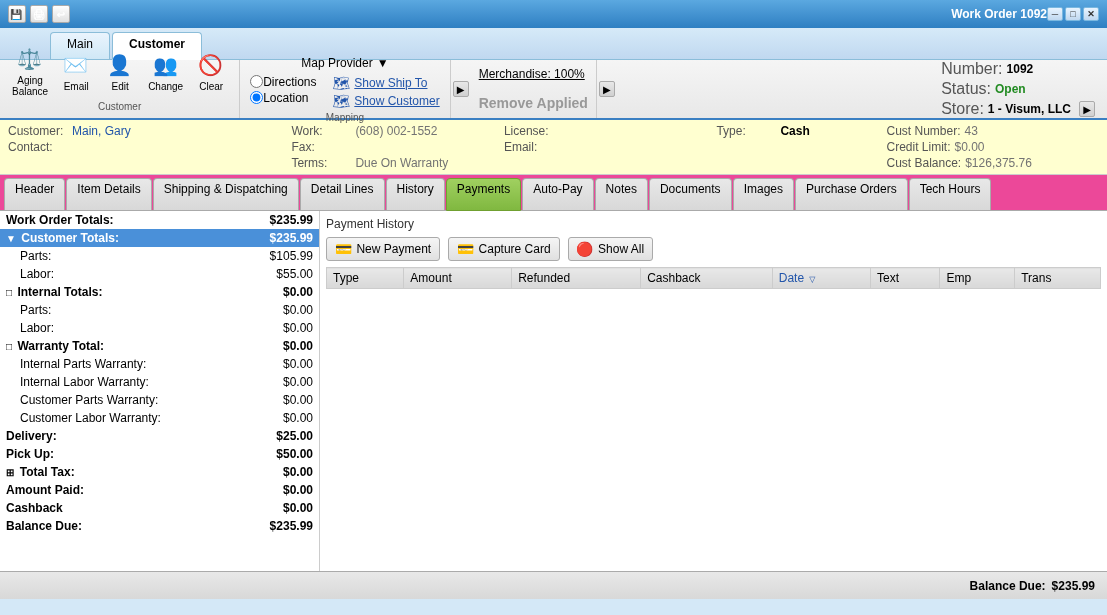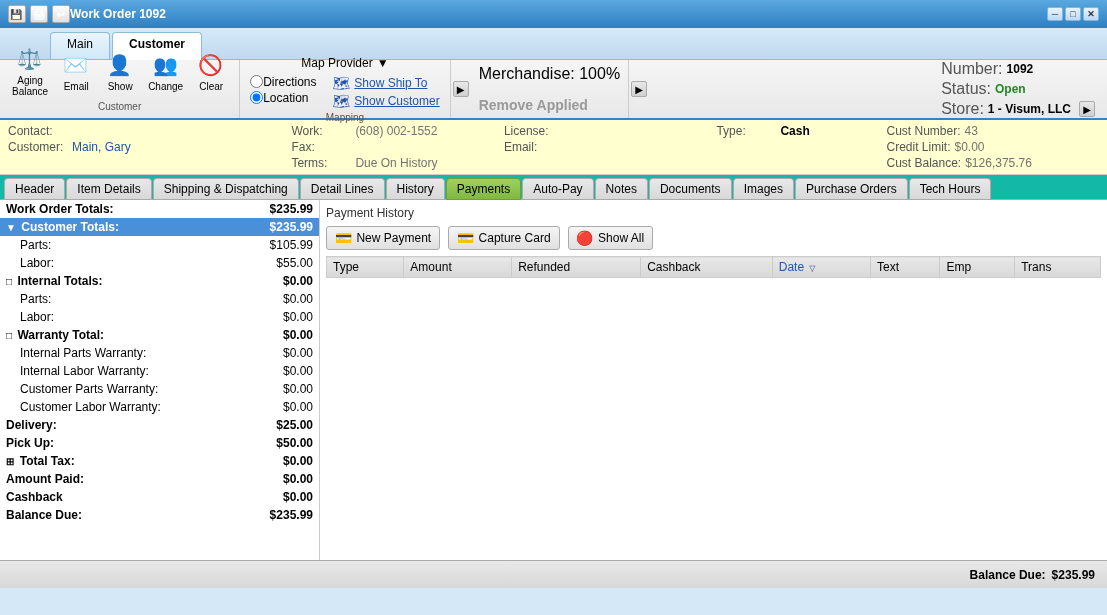--- a/index.html
+++ b/index.html
@@ -13,21 +13,21 @@
       padding: 4px 0;
       font-size: 13px;
       font-weight: bold;
       display: flex;
       align-items: center;
       justify-content: space-between;
       height: 28px;
       padding: 0 8px;
     }
     .title-bar-left { display: flex; align-items: center; gap: 4px; }
-    .title-bar-center { flex: 1; text-align: left; }
+    .title-bar-center { flex: 1; text-align: right; }
     .title-bar-buttons { display: flex; gap: 2px; }
     .title-btn {
       width: 16px; height: 14px; border: 1px solid #7ab8e0;
       background: linear-gradient(to bottom, #e8f4ff, #c0d8f0);
       color: #333; font-size: 9px; display: flex; align-items: center; justify-content: center;
       cursor: pointer; border-radius: 2px;
     }
     .quick-btn {
       width: 18px; height: 18px;
       background: linear-gradient(to bottom, #fff, #e0e0e0);
@@ -123,21 +123,21 @@
     .mapping-label { font-size: 10px; color: #555; text-align: center; padding-top: 2px; }
 
     
     .applied-section {
       padding: 4px 8px;
       border-right: 1px solid #ccc;
       display: flex;
       flex-direction: column;
       justify-content: center;
     }
-    .merch-row { font-size: 16px; margin-bottom: 14px; }
+    .merch-row { font-size: 12px; margin-bottom: 14px; text-decoration: underline; }
     .remove-btn {
       font-size: 14px;
       color: #999;
       cursor: not-allowed;
       font-weight: bold;
     }
 
     
     .info-section {
       margin-left: auto;
@@ -167,25 +167,25 @@
       flex: 1;
     }
     .cust-row { display: flex; align-items: center; gap: 4px; font-size: 12px; }
     .cust-label { color: #555; min-width: 60px; }
     .cust-value { color: #737373; }
     .cust-value.blue { color: #2255aa; }
     .cust-value.cash-bold { font-weight: bold; color: #000; }
 
     
     .main-tabs {
-      background: #14b8a6;
+      background: #ec4899;
       border-bottom: 1px solid #aaa;
       display: flex;
       padding: 3px 20px 0 4px;
-      height: 25px;
+      height: 36px;
     }
     .main-tab {
       padding: 3px 10px;
       border: 1px solid #aaa;
       border-bottom: none;
       background: linear-gradient(to bottom, #e8e8e8, #d8d8d8);
       cursor: pointer;
       border-radius: 4px 4px 0 0;
       margin-right: 1px;
       font-size: 11px;
@@ -352,21 +352,21 @@
       <div class="tool-btn">
         <div class="tool-icon icon-aging">⚖️</div>
         <div class="tool-label">Aging<br>Balance</div>
       </div>
       <div class="tool-btn">
         <div class="tool-icon icon-email">✉️</div>
         <div class="tool-label">Email</div>
       </div>
       <div class="tool-btn">
         <div class="tool-icon">👤</div>
-        <div class="tool-label">Show</div>
+        <div class="tool-label">Edit</div>
       </div>
       <div class="tool-btn">
         <div class="tool-icon">👥</div>
         <div class="tool-label">Change</div>
       </div>
       <div class="tool-btn">
         <div class="tool-icon icon-clear">🚫</div>
         <div class="tool-label">Clear</div>
       </div>
     </div>
@@ -430,41 +430,41 @@
       <span class="info-value">1 - Visum, LLC</span>
       <div class="scroll-arrow" style="margin-left:4px;">▶</div>
     </div>
   </div>
 </div>
 
 <div class="customer-info">
 
   <div class="cust-col" style="flex:2;">
     <div class="cust-row">
+      <span class="cust-label">Customer:</span>
+      <span class="cust-value blue">Main, Gary</span>
+    </div>
+    <div class="cust-row">
       <span class="cust-label">Contact:</span>
       <span class="cust-value"></span>
     </div>
-    <div class="cust-row">
-      <span class="cust-label">Customer:</span>
-      <span class="cust-value blue">Main, Gary</span>
-    </div>
   </div>
 
   <div class="cust-col" style="flex:1.5;">
     <div class="cust-row">
       <span class="cust-label">Work:</span>
       <span class="cust-value">(608) 002-1552</span>
     </div>
     <div class="cust-row">
       <span class="cust-label">Fax:</span>
       <span class="cust-value"></span>
     </div>
     <div class="cust-row">
       <span class="cust-label">Terms:</span>
-      <span class="cust-value">Due On History</span>
+      <span class="cust-value">Due On Warranty</span>
     </div>
   </div>
 
   <div class="cust-col" style="flex:1.5;">
     <div class="cust-row">
       <span class="cust-label">License:</span>
       <span class="cust-value"></span>
     </div>
     <div class="cust-row">
       <span class="cust-label">Email:</span>

